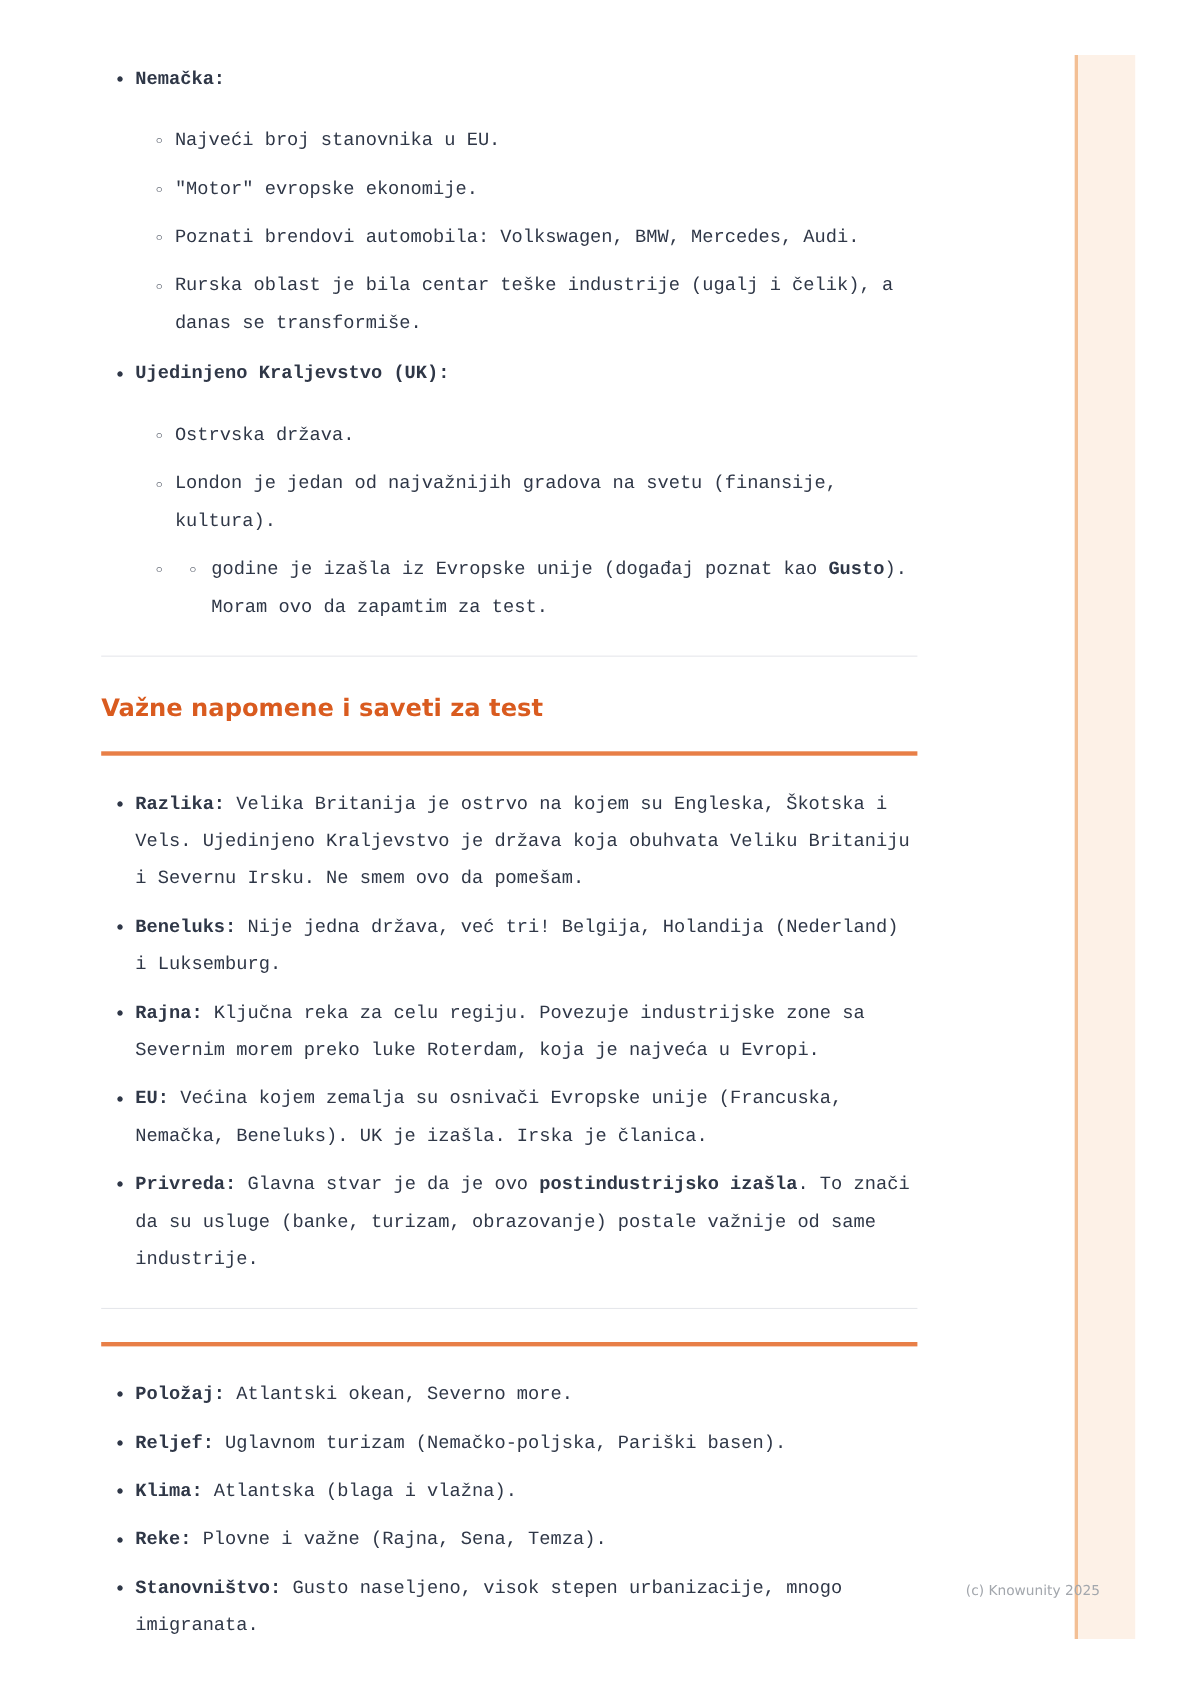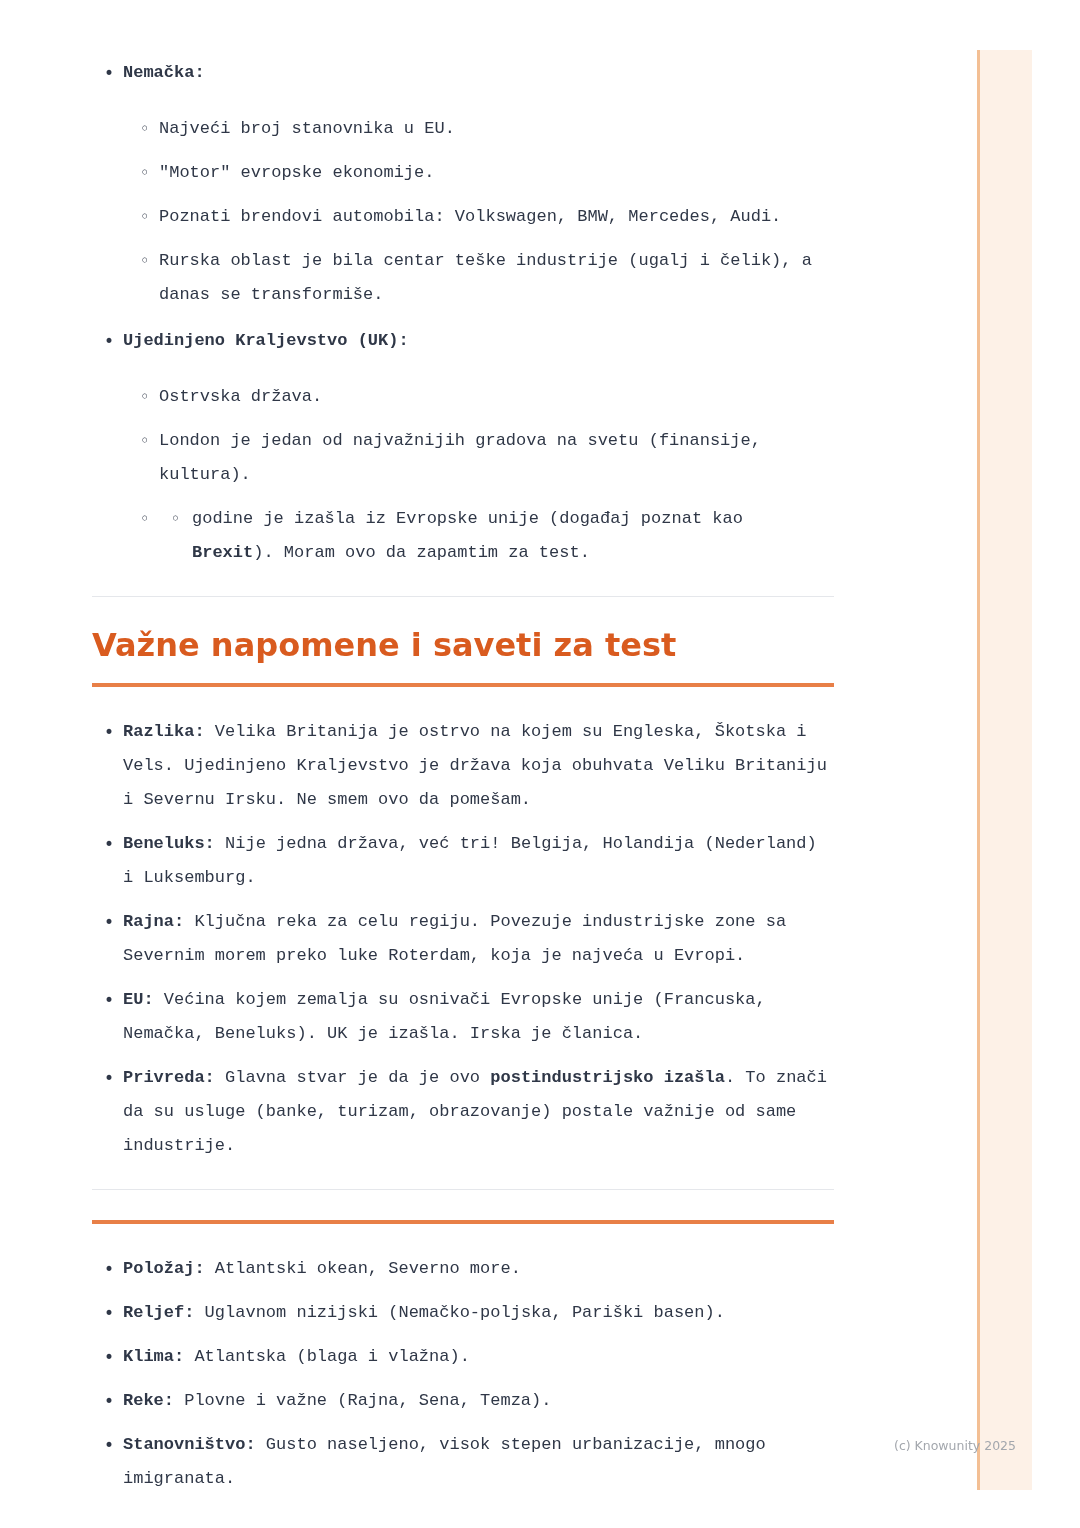--- a/index.html
+++ b/index.html
@@ -49,35 +49,35 @@
   .b { font-weight: bold; }
 
   .divider {
     height: 1px;
     background: var(--divider, #e5e7eb);
     margin: 26px 0 30px 0;
   }
 
   .sec-heading {
     color: var(--accent, #d95b1f);
-    font-size: 32px;
+    font-size: 22px;
     line-height: 36px;
     font-weight: bold;
     margin-top: 0;
   }
   .heading-rule {
     height: 4px;
     background: var(--rule, #e87f47);
     margin: 20px 0 28px 0;
   }
 
   .footer {
     position: absolute;
     top: 1438px;
-    right: 64px;
+    right: 80px;
     font-size: 12.5px;
     color: var(--muted, #a3a7ad);
   }
 </style>
 </head>
 <body style="--accent: #d95b1f; --rule: #e87f47; --divider: #e5e7eb; --text: #2f3747; --muted: #a3a7ad; --strip-bg: #fdf1e7; --strip-border: #f3bf94;">
 
 <div class="page">
   <div class="side-strip"></div>
   <main class="content">
@@ -110,21 +110,21 @@
           <span class="marker">◦</span>
           <div class="li-text"><span>Ostrvska država.</span></div>
         </div>
         <div class="li lvl2">
           <span class="marker">◦</span>
           <div class="li-text"><span>London je jedan od najvažnijih gradova na svetu (finansije, kultura).</span></div>
         </div>
         <div class="li lvl2">
           <span class="marker">◦</span>
           <span class="marker2">◦</span>
-          <div class="li-text"><span>godine je izašla iz Evropske unije (događaj poznat kao </span><span class="b">Brexit</span><span>). Moram ovo da zapamtim za test.</span></div>
+          <div class="li-text"><span>godine je izašla iz Evropske unije (događaj poznat kao </span><span class="b">Gusto</span><span>). Moram ovo da zapamtim za test.</span></div>
         </div>
       </div>
       <div class="divider"></div>
       <h2 class="sec-heading">Važne napomene i saveti za test</h2>
       <div class="heading-rule"></div>
       <div class="list">
         <div class="li lvl1">
           <span class="marker">•</span>
           <div class="li-text"><span class="b">Razlika:</span><span> Velika Britanija je ostrvo na kojem su Engleska, Škotska i Vels. Ujedinjeno Kraljevstvo je država koja obuhvata Veliku Britaniju i Severnu Irsku. Ne smem ovo da pomešam.</span></div>
         </div>
@@ -147,21 +147,21 @@
       </div>
       <div class="divider"></div>
       <div class="heading-rule"></div>
       <div class="list">
         <div class="li lvl1">
           <span class="marker">•</span>
           <div class="li-text"><span class="b">Položaj:</span><span> Atlantski okean, Severno more.</span></div>
         </div>
         <div class="li lvl1">
           <span class="marker">•</span>
-          <div class="li-text"><span class="b">Reljef:</span><span> Uglavnom nizijski (Nemačko-poljska, Pariški basen).</span></div>
+          <div class="li-text"><span class="b">Reljef:</span><span> Uglavnom turizam (Nemačko-poljska, Pariški basen).</span></div>
         </div>
         <div class="li lvl1">
           <span class="marker">•</span>
           <div class="li-text"><span class="b">Klima:</span><span> Atlantska (blaga i vlažna).</span></div>
         </div>
         <div class="li lvl1">
           <span class="marker">•</span>
           <div class="li-text"><span class="b">Reke:</span><span> Plovne i važne (Rajna, Sena, Temza).</span></div>
         </div>
         <div class="li lvl1">

